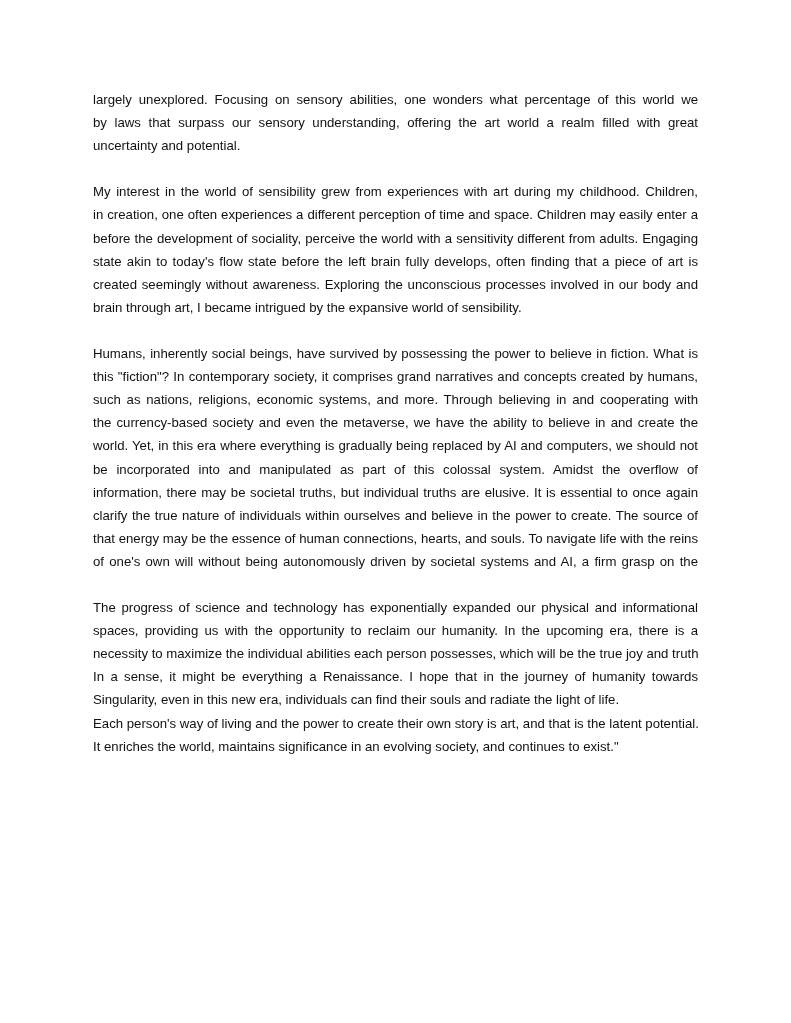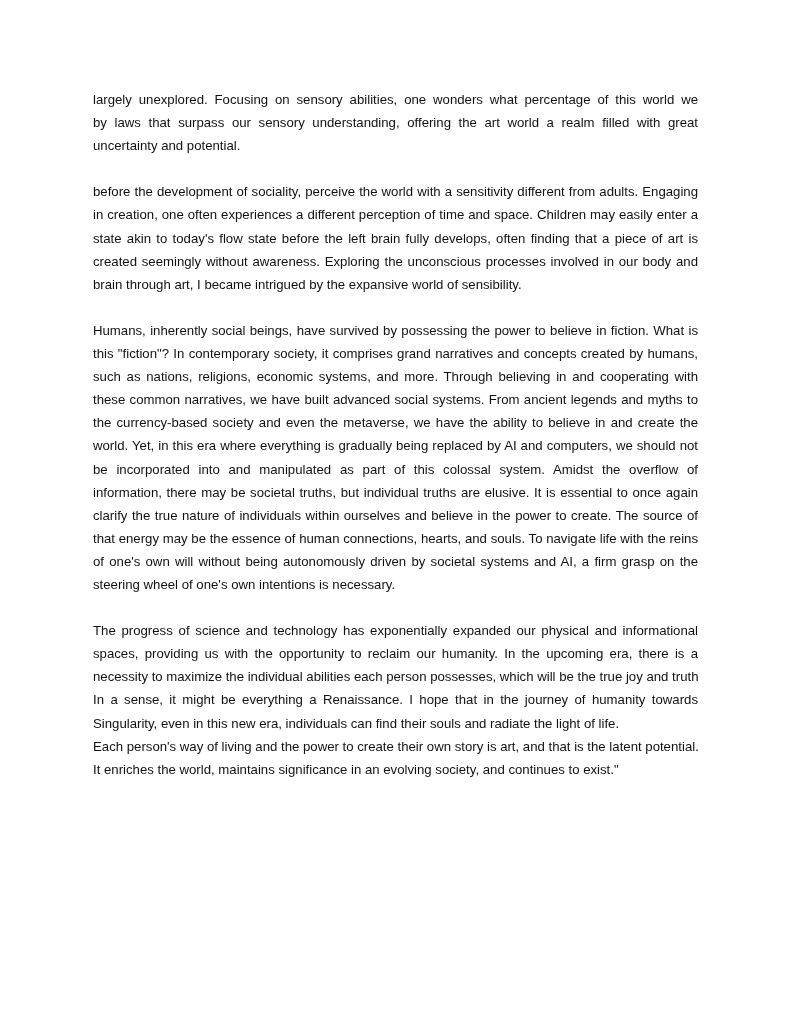--- a/index.html
+++ b/index.html
@@ -45,43 +45,42 @@
 
   <div class="paragraph">
     <div class="line">largely unexplored. Focusing on sensory abilities, one wonders what percentage of this world we</div>
     <div class="line">by laws that surpass our sensory understanding, offering the art world a realm filled with great</div>
     <div class="line last">uncertainty and potential.</div>
   </div>
 
   <div class="blank"></div>
 
   <div class="paragraph">
+    <div class="line">My interest in the world of sensibility grew from experiences with art during my childhood. Children,</div>
+    <div class="line">in creation, one often experiences a different perception of time and space. Children may easily enter a</div>
     <div class="line">before the development of sociality, perceive the world with a sensitivity different from adults. Engaging</div>
-    <div class="line">in creation, one often experiences a different perception of time and space. Children may easily enter a</div>
     <div class="line">state akin to today's flow state before the left brain fully develops, often finding that a piece of art is</div>
     <div class="line">created seemingly without awareness. Exploring the unconscious processes involved in our body and</div>
     <div class="line last">brain through art, I became intrigued by the expansive world of sensibility.</div>
   </div>
 
 
   <div class="blank"></div>
 
   <div class="paragraph">
     <div class="line">Humans, inherently social beings, have survived by possessing the power to believe in fiction. What is</div>
     <div class="line">this "fiction"? In contemporary society, it comprises grand narratives and concepts created by humans,</div>
     <div class="line">such as nations, religions, economic systems, and more. Through believing in and cooperating with</div>
-    <div class="line">these common narratives, we have built advanced social systems. From ancient legends and myths to</div>
     <div class="line">the currency-based society and even the metaverse, we have the ability to believe in and create the</div>
     <div class="line">world. Yet, in this era where everything is gradually being replaced by AI and computers, we should not</div>
     <div class="line">be incorporated into and manipulated as part of this colossal system. Amidst the overflow of</div>
     <div class="line">information, there may be societal truths, but individual truths are elusive. It is essential to once again</div>
     <div class="line">clarify the true nature of individuals within ourselves and believe in the power to create. The source of</div>
     <div class="line">that energy may be the essence of human connections, hearts, and souls. To navigate life with the reins</div>
     <div class="line">of one's own will without being autonomously driven by societal systems and AI, a firm grasp on the</div>
-    <div class="line last">steering wheel of one's own intentions is necessary.</div>
   </div>
 
   <div class="blank"></div>
 
   <div class="paragraph">
     <div class="line">The progress of science and technology has exponentially expanded our physical and informational</div>
     <div class="line">spaces, providing us with the opportunity to reclaim our humanity. In the upcoming era, there is a</div>
     <div class="line">necessity to maximize the individual abilities each person possesses, which will be the true joy and truth.</div>
     <div class="line">In a sense, it might be everything a Renaissance. I hope that in the journey of humanity towards</div>
     <div class="line last">Singularity, even in this new era, individuals can find their souls and radiate the light of life.</div>

